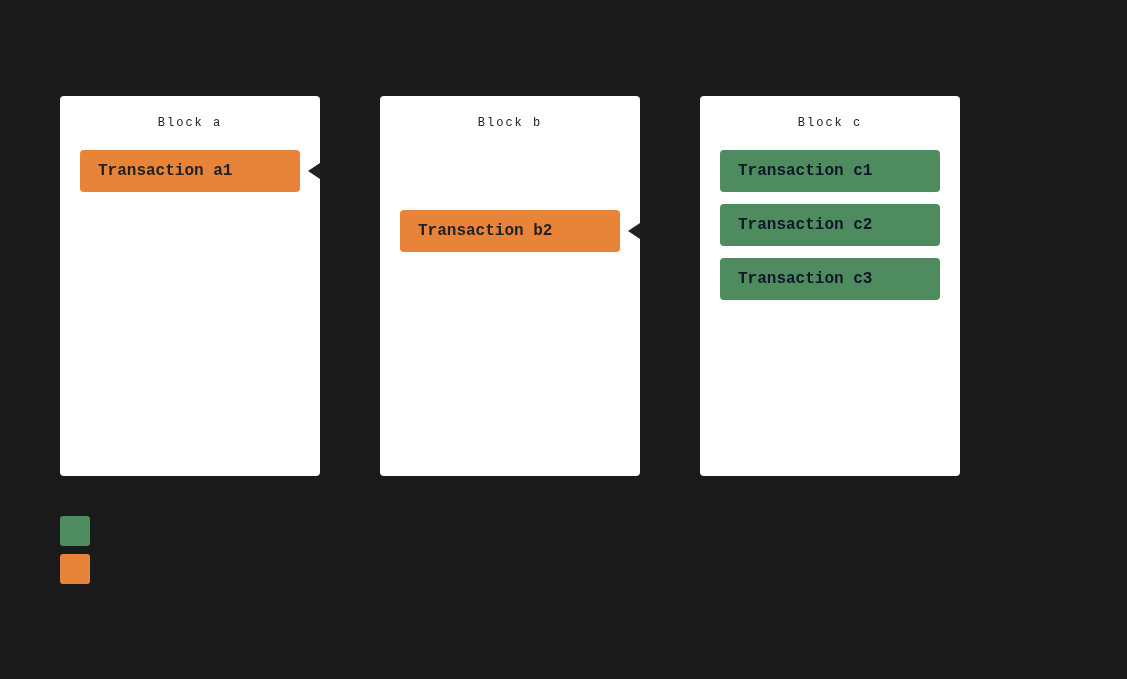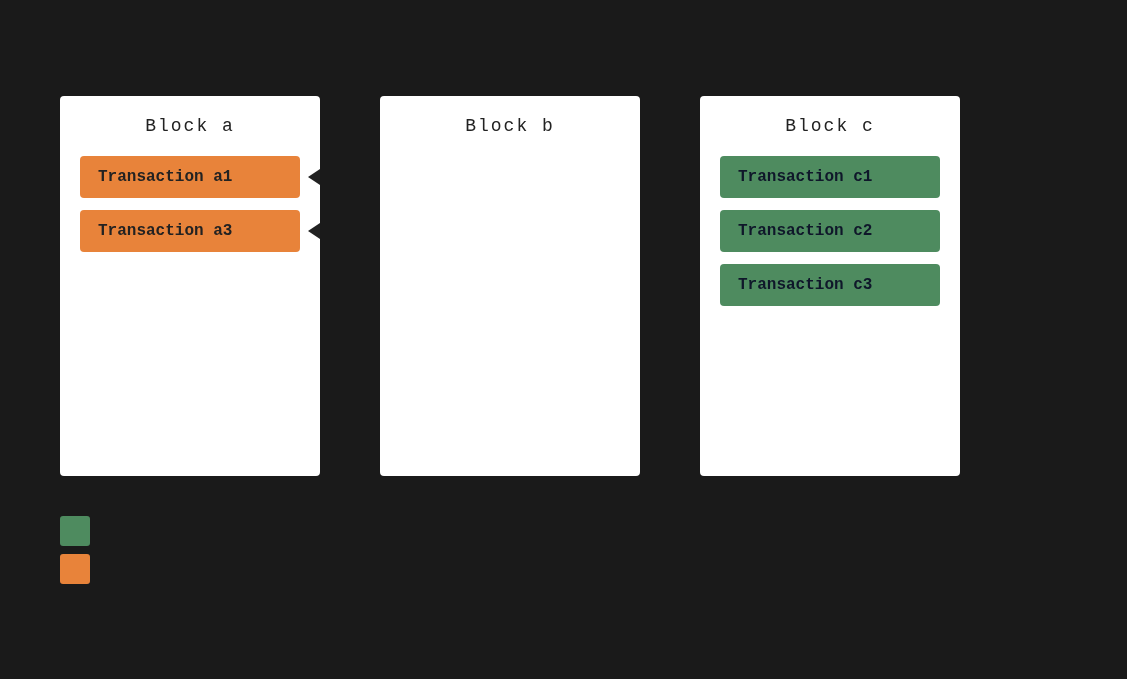--- a/index.html
+++ b/index.html
@@ -38,21 +38,21 @@
       padding: 20px 20px 20px 20px;
       min-width: 260px;
       min-height: 380px;
       display: flex;
       flex-direction: column;
       align-items: center;
       position: relative;
     }
 
     .block-title {
-      font-size: 18px;
+      font-size: 12px;
       font-weight: normal;
       letter-spacing: 2px;
       color: #222;
       margin-bottom: 20px;
       text-align: center;
       font-family: 'Courier New', Courier, monospace;
     }
 
     .transactions-list {
       display: flex;
@@ -126,29 +126,29 @@
 
 <div class="diagram-area">
   <div class="blocks-row">
 
     <div class="block-container">
       <div class="block-title">Block  a</div>
       <div class="transactions-list">
         <div class="transaction-item orange arrow-left">
           <span>Transaction  a1</span>
         </div>
-        <div class="transaction-item orange arrow-left">
-          <span>Transaction  a3</span>
-        </div>
       </div>
     </div>
 
     <div class="block-container">
       <div class="block-title">Block  b</div>
       <div class="transactions-list" style="margin-top: 60px;">
+        <div class="transaction-item orange arrow-left">
+          <span>Transaction  b2</span>
+        </div>
       </div>
     </div>
 
     <div class="block-container">
       <div class="block-title">Block  c</div>
       <div class="transactions-list">
         <div class="transaction-item green">
           <span>Transaction  c1</span>
         </div>
         <div class="transaction-item green" style="">

